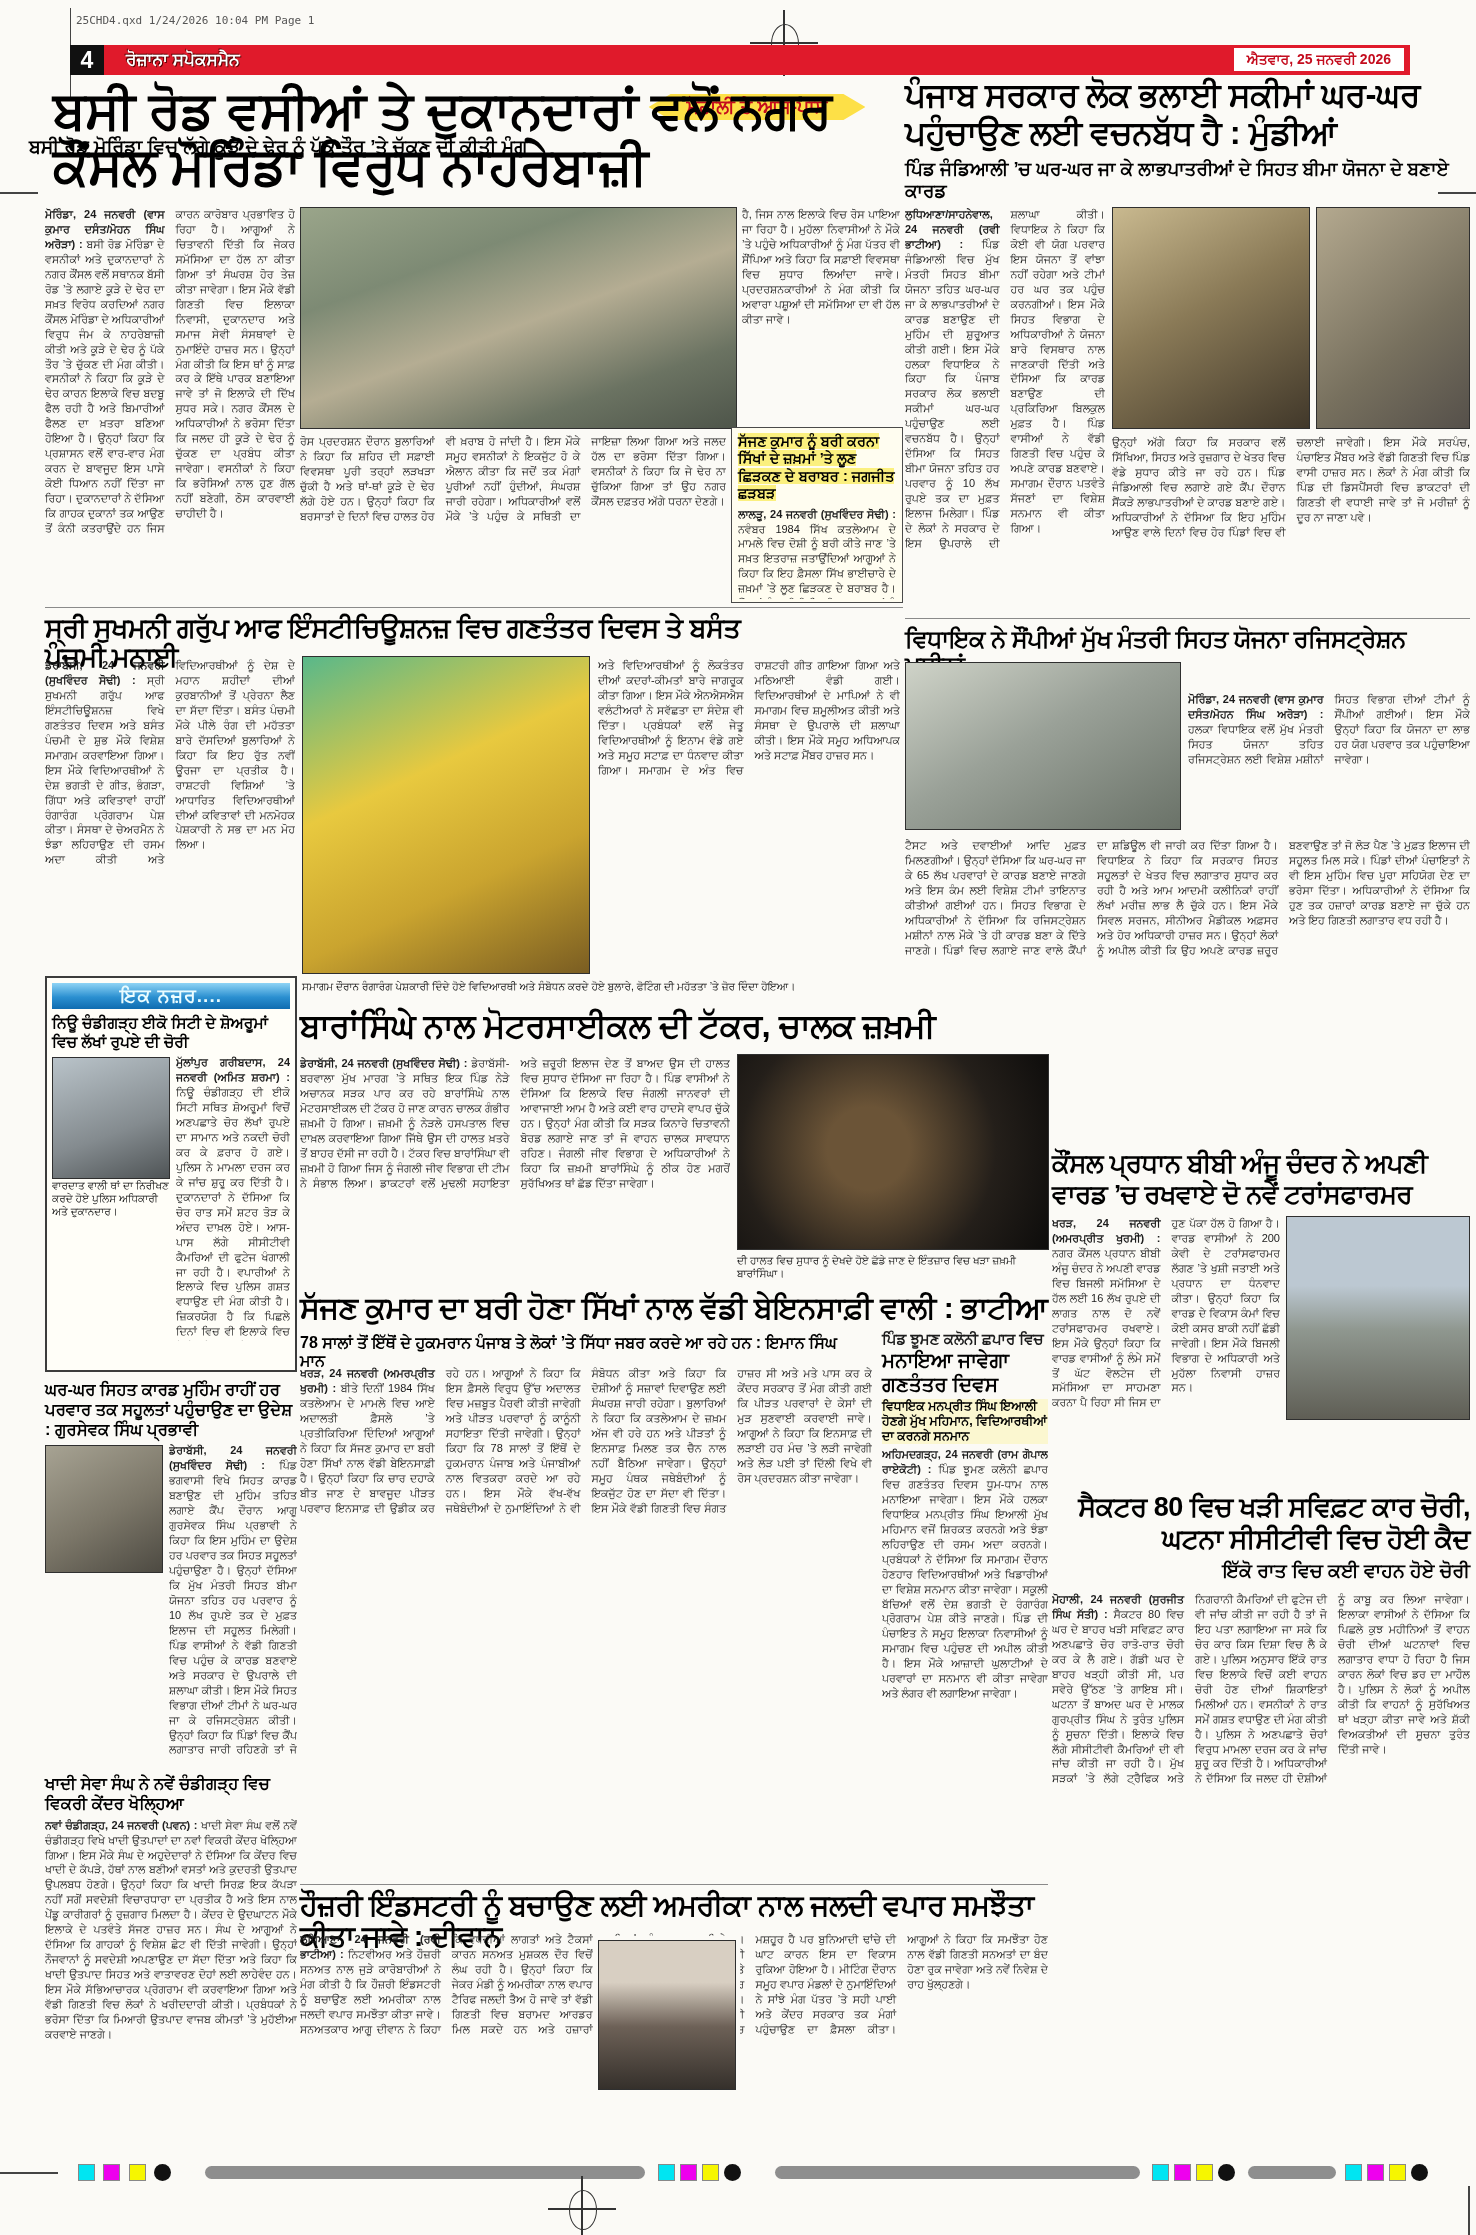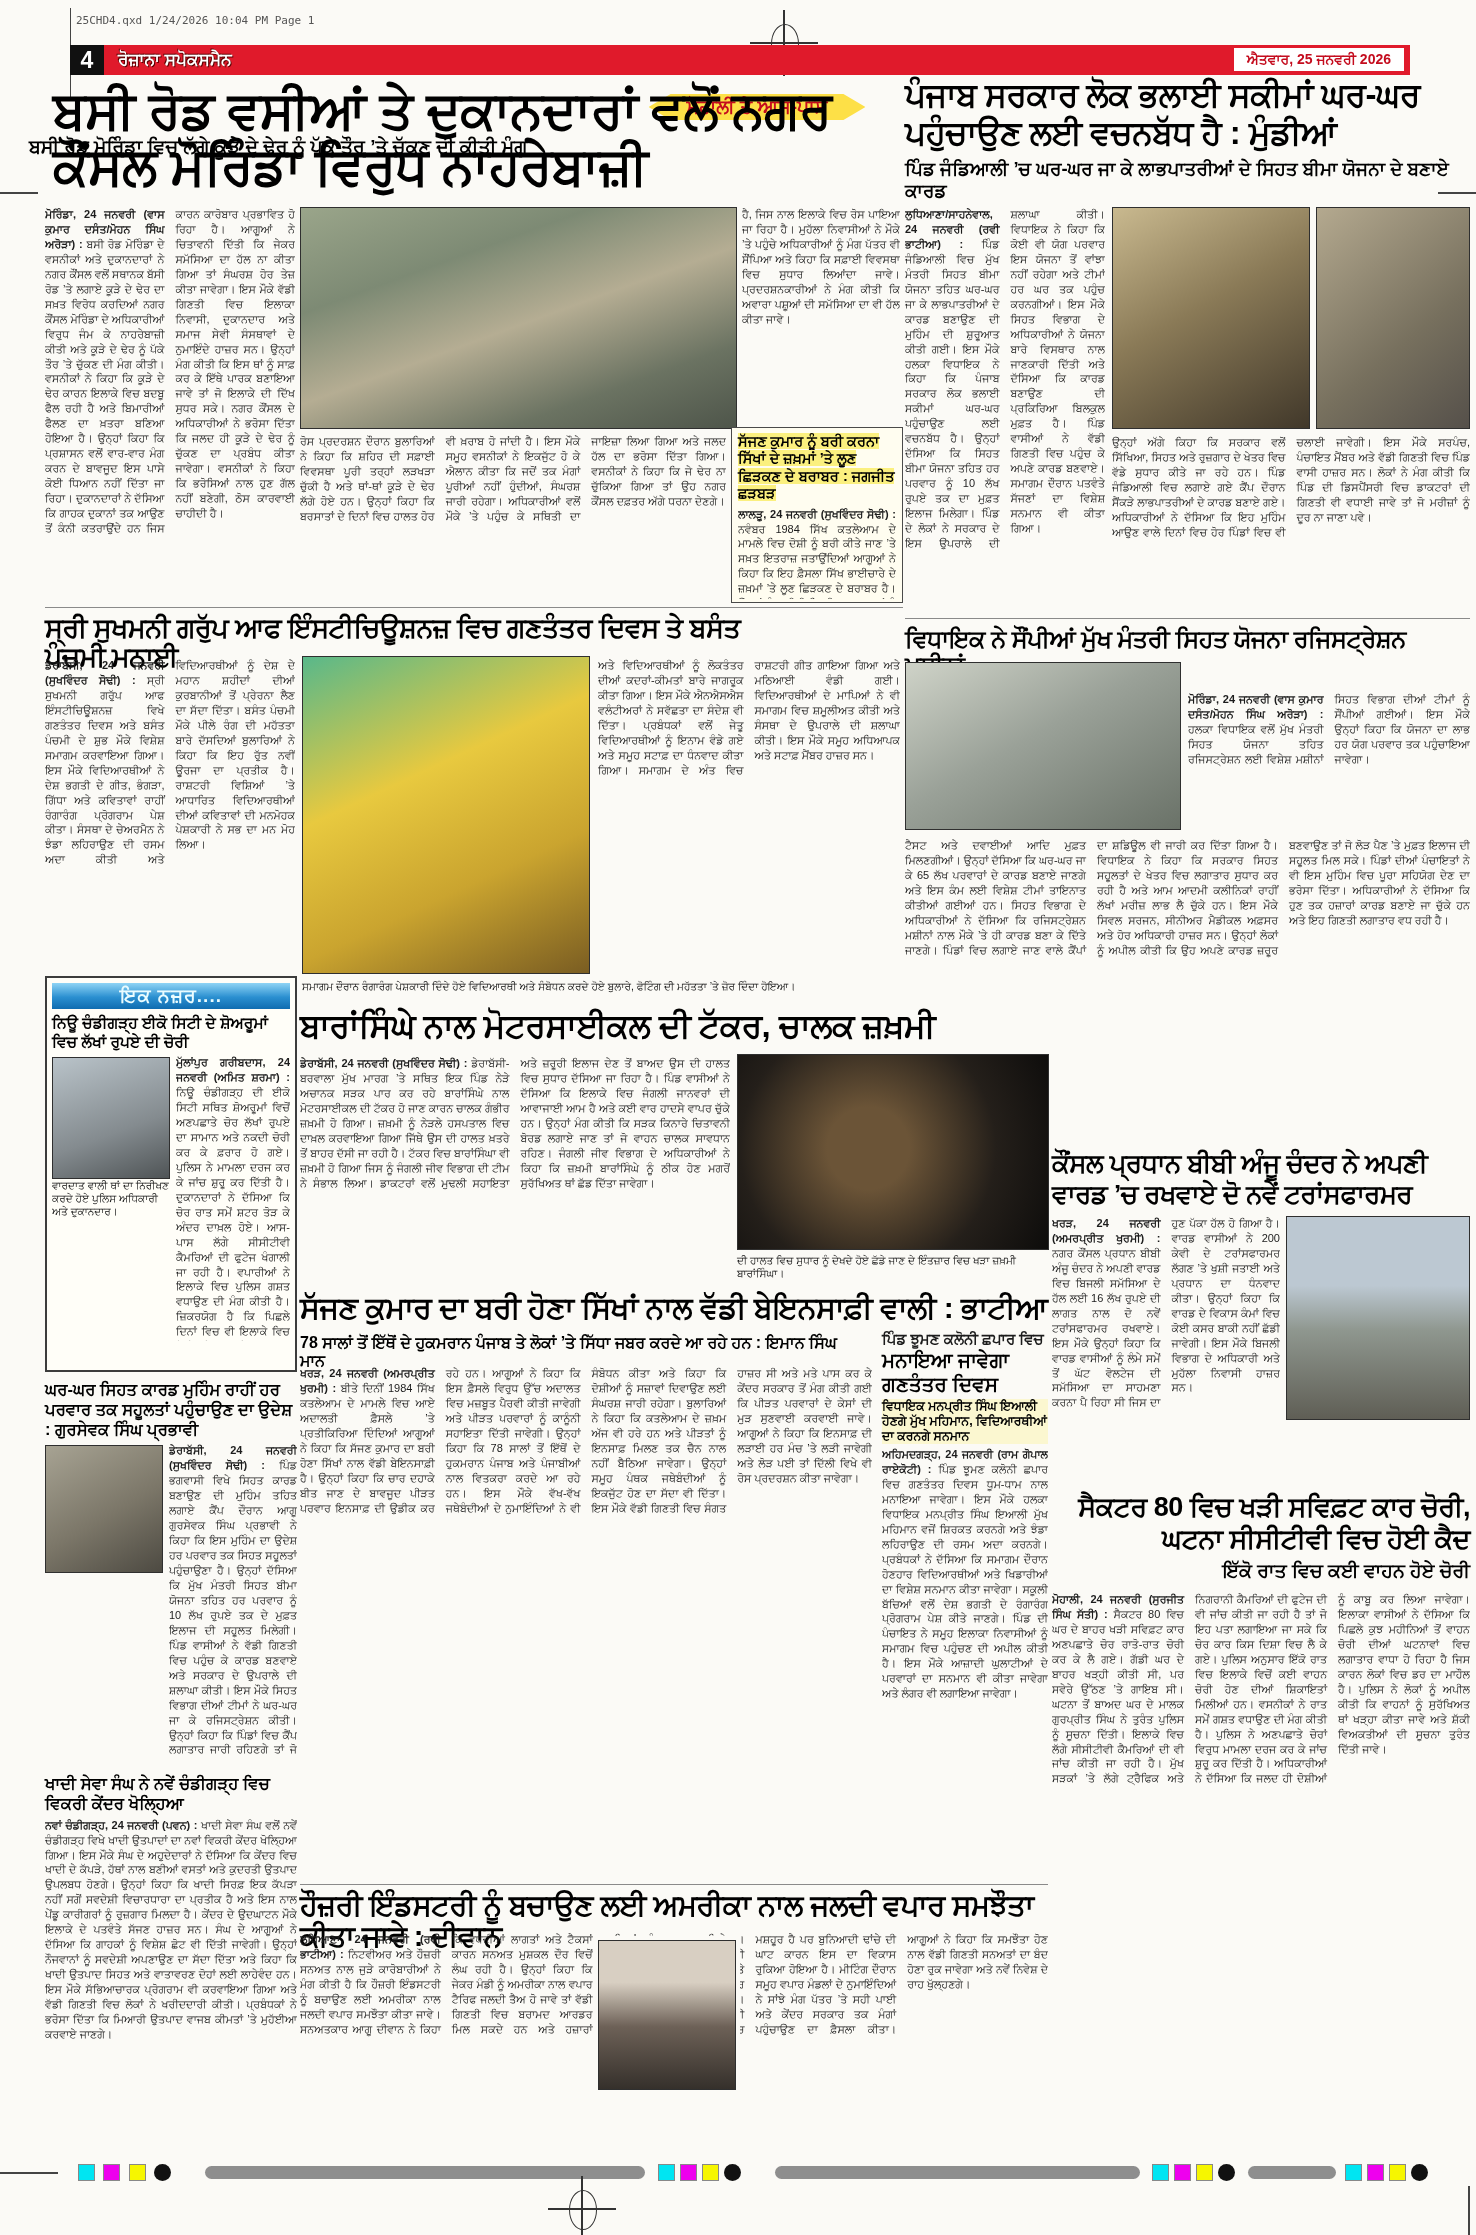--- a/index.html
+++ b/index.html
@@ -5,21 +5,21 @@
   html,body{margin:0;padding:0;background:#e9e7e2;}
   #page{position:relative;width:1476px;height:2235px;background:#fbfaf6;overflow:hidden;
         font-family:"Liberation Sans","DejaVu Sans",sans-serif;color:#1c1c1c;}
   .abs{position:absolute;}
   .printline{font-family:"DejaVu Sans Mono","Liberation Mono",monospace;font-size:11px;color:#555;}
   
   .mast{display:flex;align-items:center;}
   .pgnum{width:34px;height:30px;background:#111;color:#fff;font-weight:bold;font-size:23px;
          display:flex;align-items:center;justify-content:center;}
   .mastbar{flex:1;height:30px;position:relative;display:flex;align-items:center;}
-  .papername{color:#fff;font-weight:bold;font-size:17px;margin-left:14px;text-shadow:1px 1px 0 #5a0000,-1px -1px 0 #5a0000;}
+  .papername{color:#fff;font-weight:bold;font-size:17px;margin-left:22px;text-shadow:1px 1px 0 #5a0000,-1px -1px 0 #5a0000;}
   .centerband{position:absolute;left:50%;top:1px;transform:translateX(-50%);background:#fde047;color:#c40c1e;
       font-weight:bold;font-size:19px;padding:2px 38px;clip-path:polygon(0 50%,22px 0,calc(100% - 22px) 0,100% 50%,calc(100% - 22px) 100%,22px 100%);margin-top:48px;}
   .datebox{position:absolute;right:6px;top:3px;background:#fff;color:#c40c1e;font-weight:bold;
       font-size:14px;padding:2px 12px;border:1px solid #fff;}
   
   .hl{font-weight:800;color:#000;line-height:1.08;letter-spacing:-0.5px;}
   .sub{font-weight:700;color:#000;}
   .body{font-size:11px;line-height:1.36;text-align:justify;overflow:hidden;}
   .cols2{column-count:2;column-gap:11px;}
   .cols3{column-count:3;column-gap:11px;}

